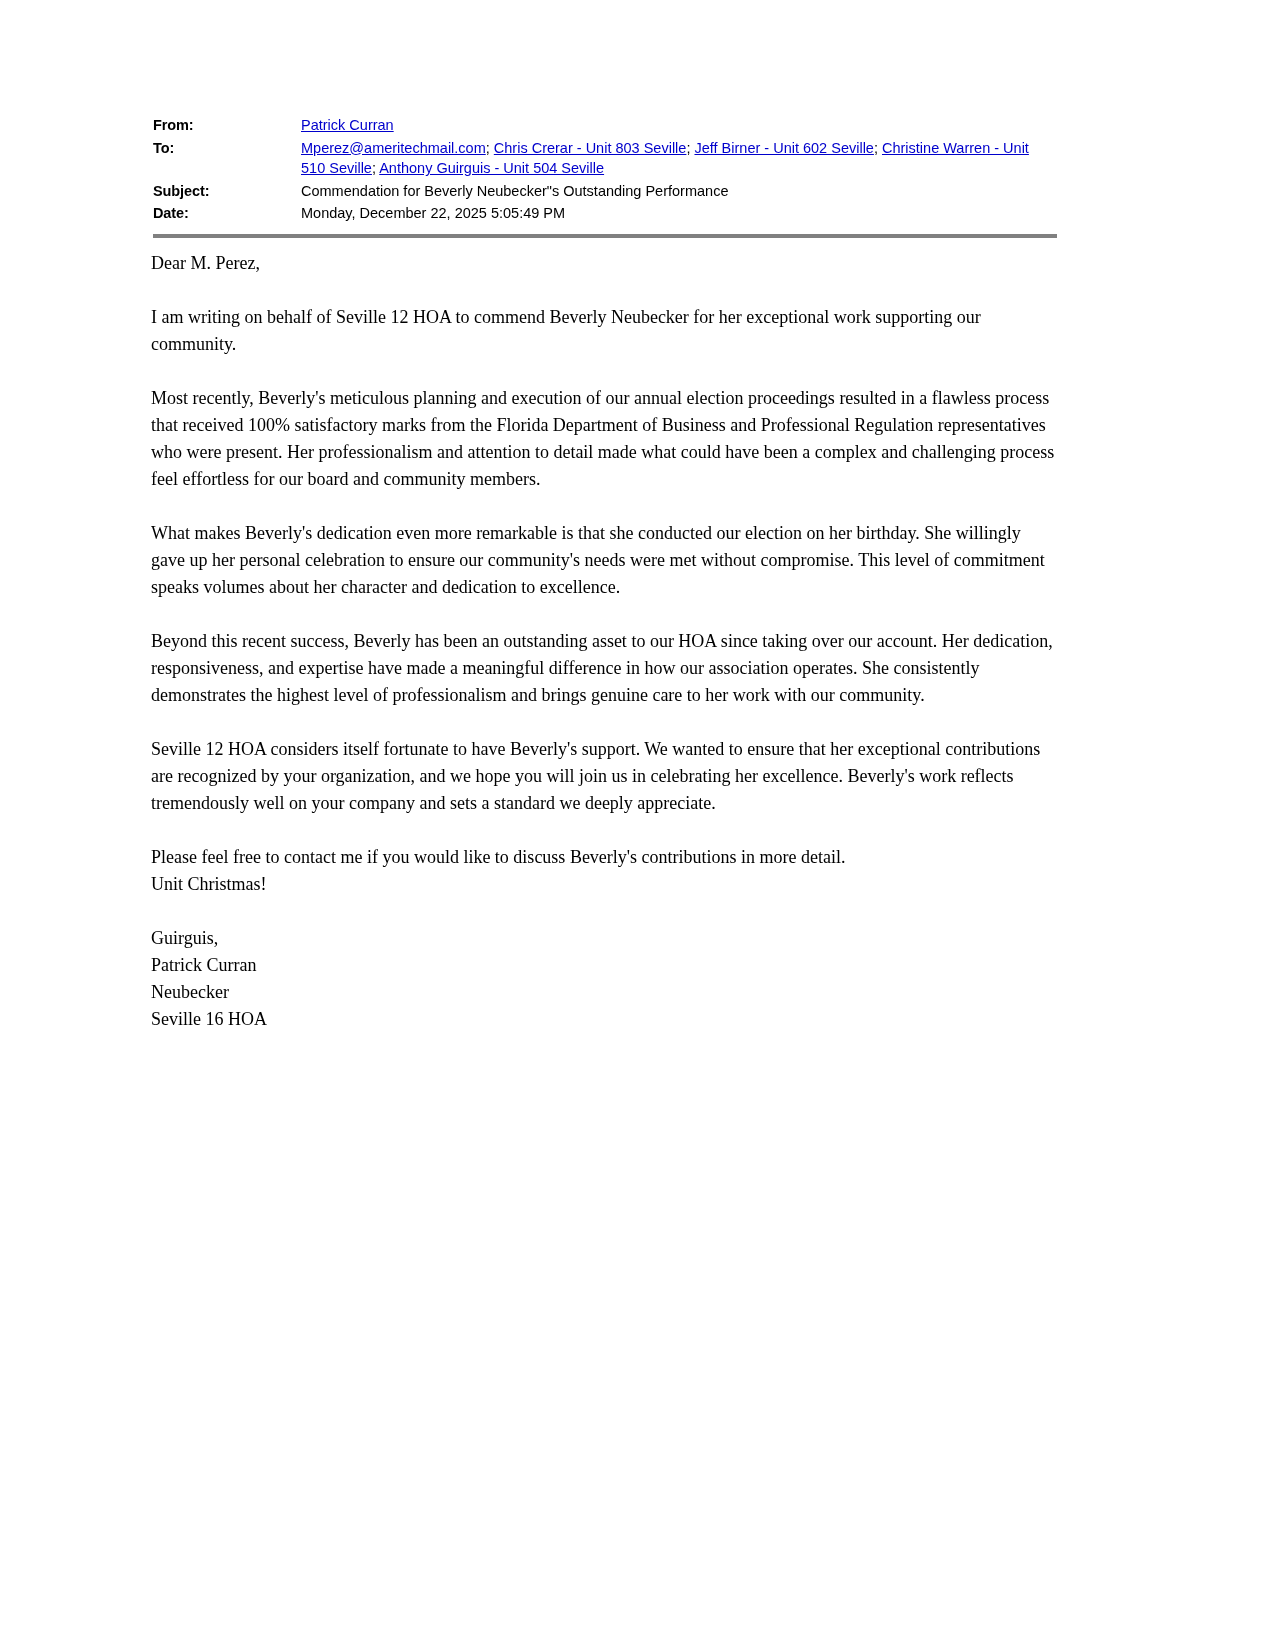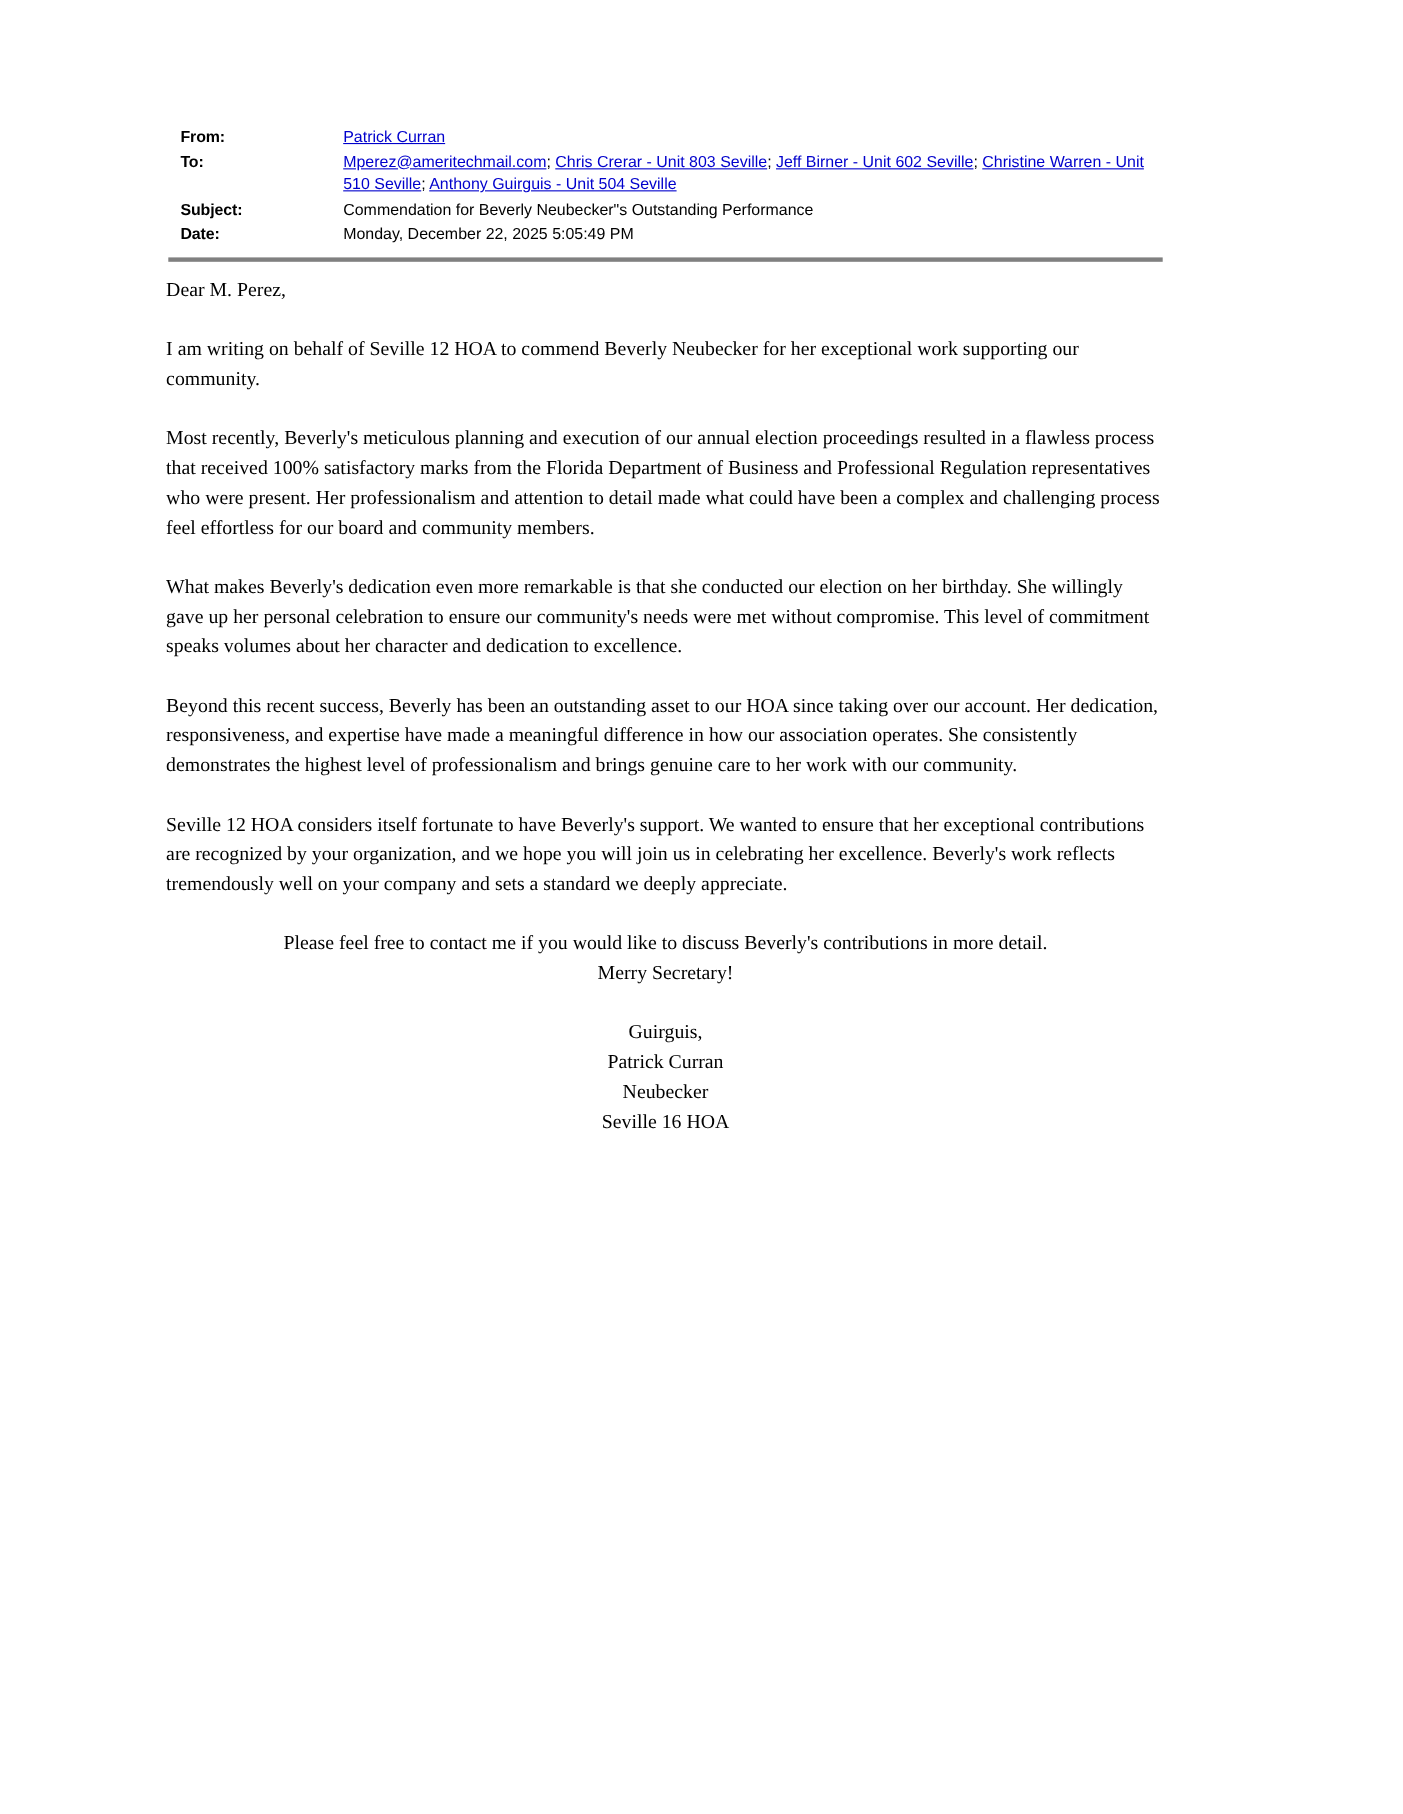--- a/index.html
+++ b/index.html
@@ -20,21 +20,21 @@
     position: relative;
     width: 1275px;
     height: 1649px;
     background: #ffffff;
     box-sizing: border-box;
   }
 
   
   .email-header {
     position: absolute;
-    left: 164px;
+    left: 153px;
     top: 115px;
     width: 904px;
   }
 
   .header-table {
     width: 100%;
     border-collapse: collapse;
     font-family: "Liberation Sans", "DejaVu Sans", sans-serif;
     font-size: 14.5px;
     line-height: 1.42;
@@ -93,21 +93,20 @@
     margin: 0 0 27px 0;
     text-align: left;
   }
 
   .email-body p.tight {
     margin-bottom: 0;
   }
 
   .email-body .blockline {
     display: block;
-    text-align: center;
   }
 </style>
 </head>
 <body>
 
 <div class="page">
 
   <div class="email-header">
     <table class="header-table">
       <tbody>
@@ -142,21 +141,21 @@
     <p>Dear M. Perez,</p>
 
     <p>I am writing on behalf of Seville 12 HOA to commend Beverly Neubecker for her exceptional work supporting our community.</p>
     <p>Most recently, Beverly's meticulous planning and execution of our annual election proceedings resulted in a flawless process that received 100% satisfactory marks from the Florida Department of Business and Professional Regulation representatives who were present. Her professionalism and attention to detail made what could have been a complex and challenging process feel effortless for our board and community members.</p>
     <p>What makes Beverly's dedication even more remarkable is that she conducted our election on her birthday. She willingly gave up her personal celebration to ensure our community's needs were met without compromise. This level of commitment speaks volumes about her character and dedication to excellence.</p>
     <p>Beyond this recent success, Beverly has been an outstanding asset to our HOA since taking over our account. Her dedication, responsiveness, and expertise have made a meaningful difference in how our association operates. She consistently demonstrates the highest level of professionalism and brings genuine care to her work with our community.</p>
     <p>Seville 12 HOA considers itself fortunate to have Beverly's support. We wanted to ensure that her exceptional contributions are recognized by your organization, and we hope you will join us in celebrating her excellence. Beverly's work reflects tremendously well on your company and sets a standard we deeply appreciate.</p>
 
     <p>
       <span class="blockline">Please feel free to contact me if you would like to discuss Beverly's contributions in more detail.</span>
-      <span class="blockline">Merry Secretary!</span>
+      <span class="blockline">Unit Christmas!</span>
     </p>
 
     <p class="tight">
       <span class="blockline">Guirguis,</span>
       <span class="blockline">Patrick Curran</span>
       <span class="blockline">Neubecker</span>
       <span class="blockline">Seville 16 HOA</span>
     </p>
 
   </div>

